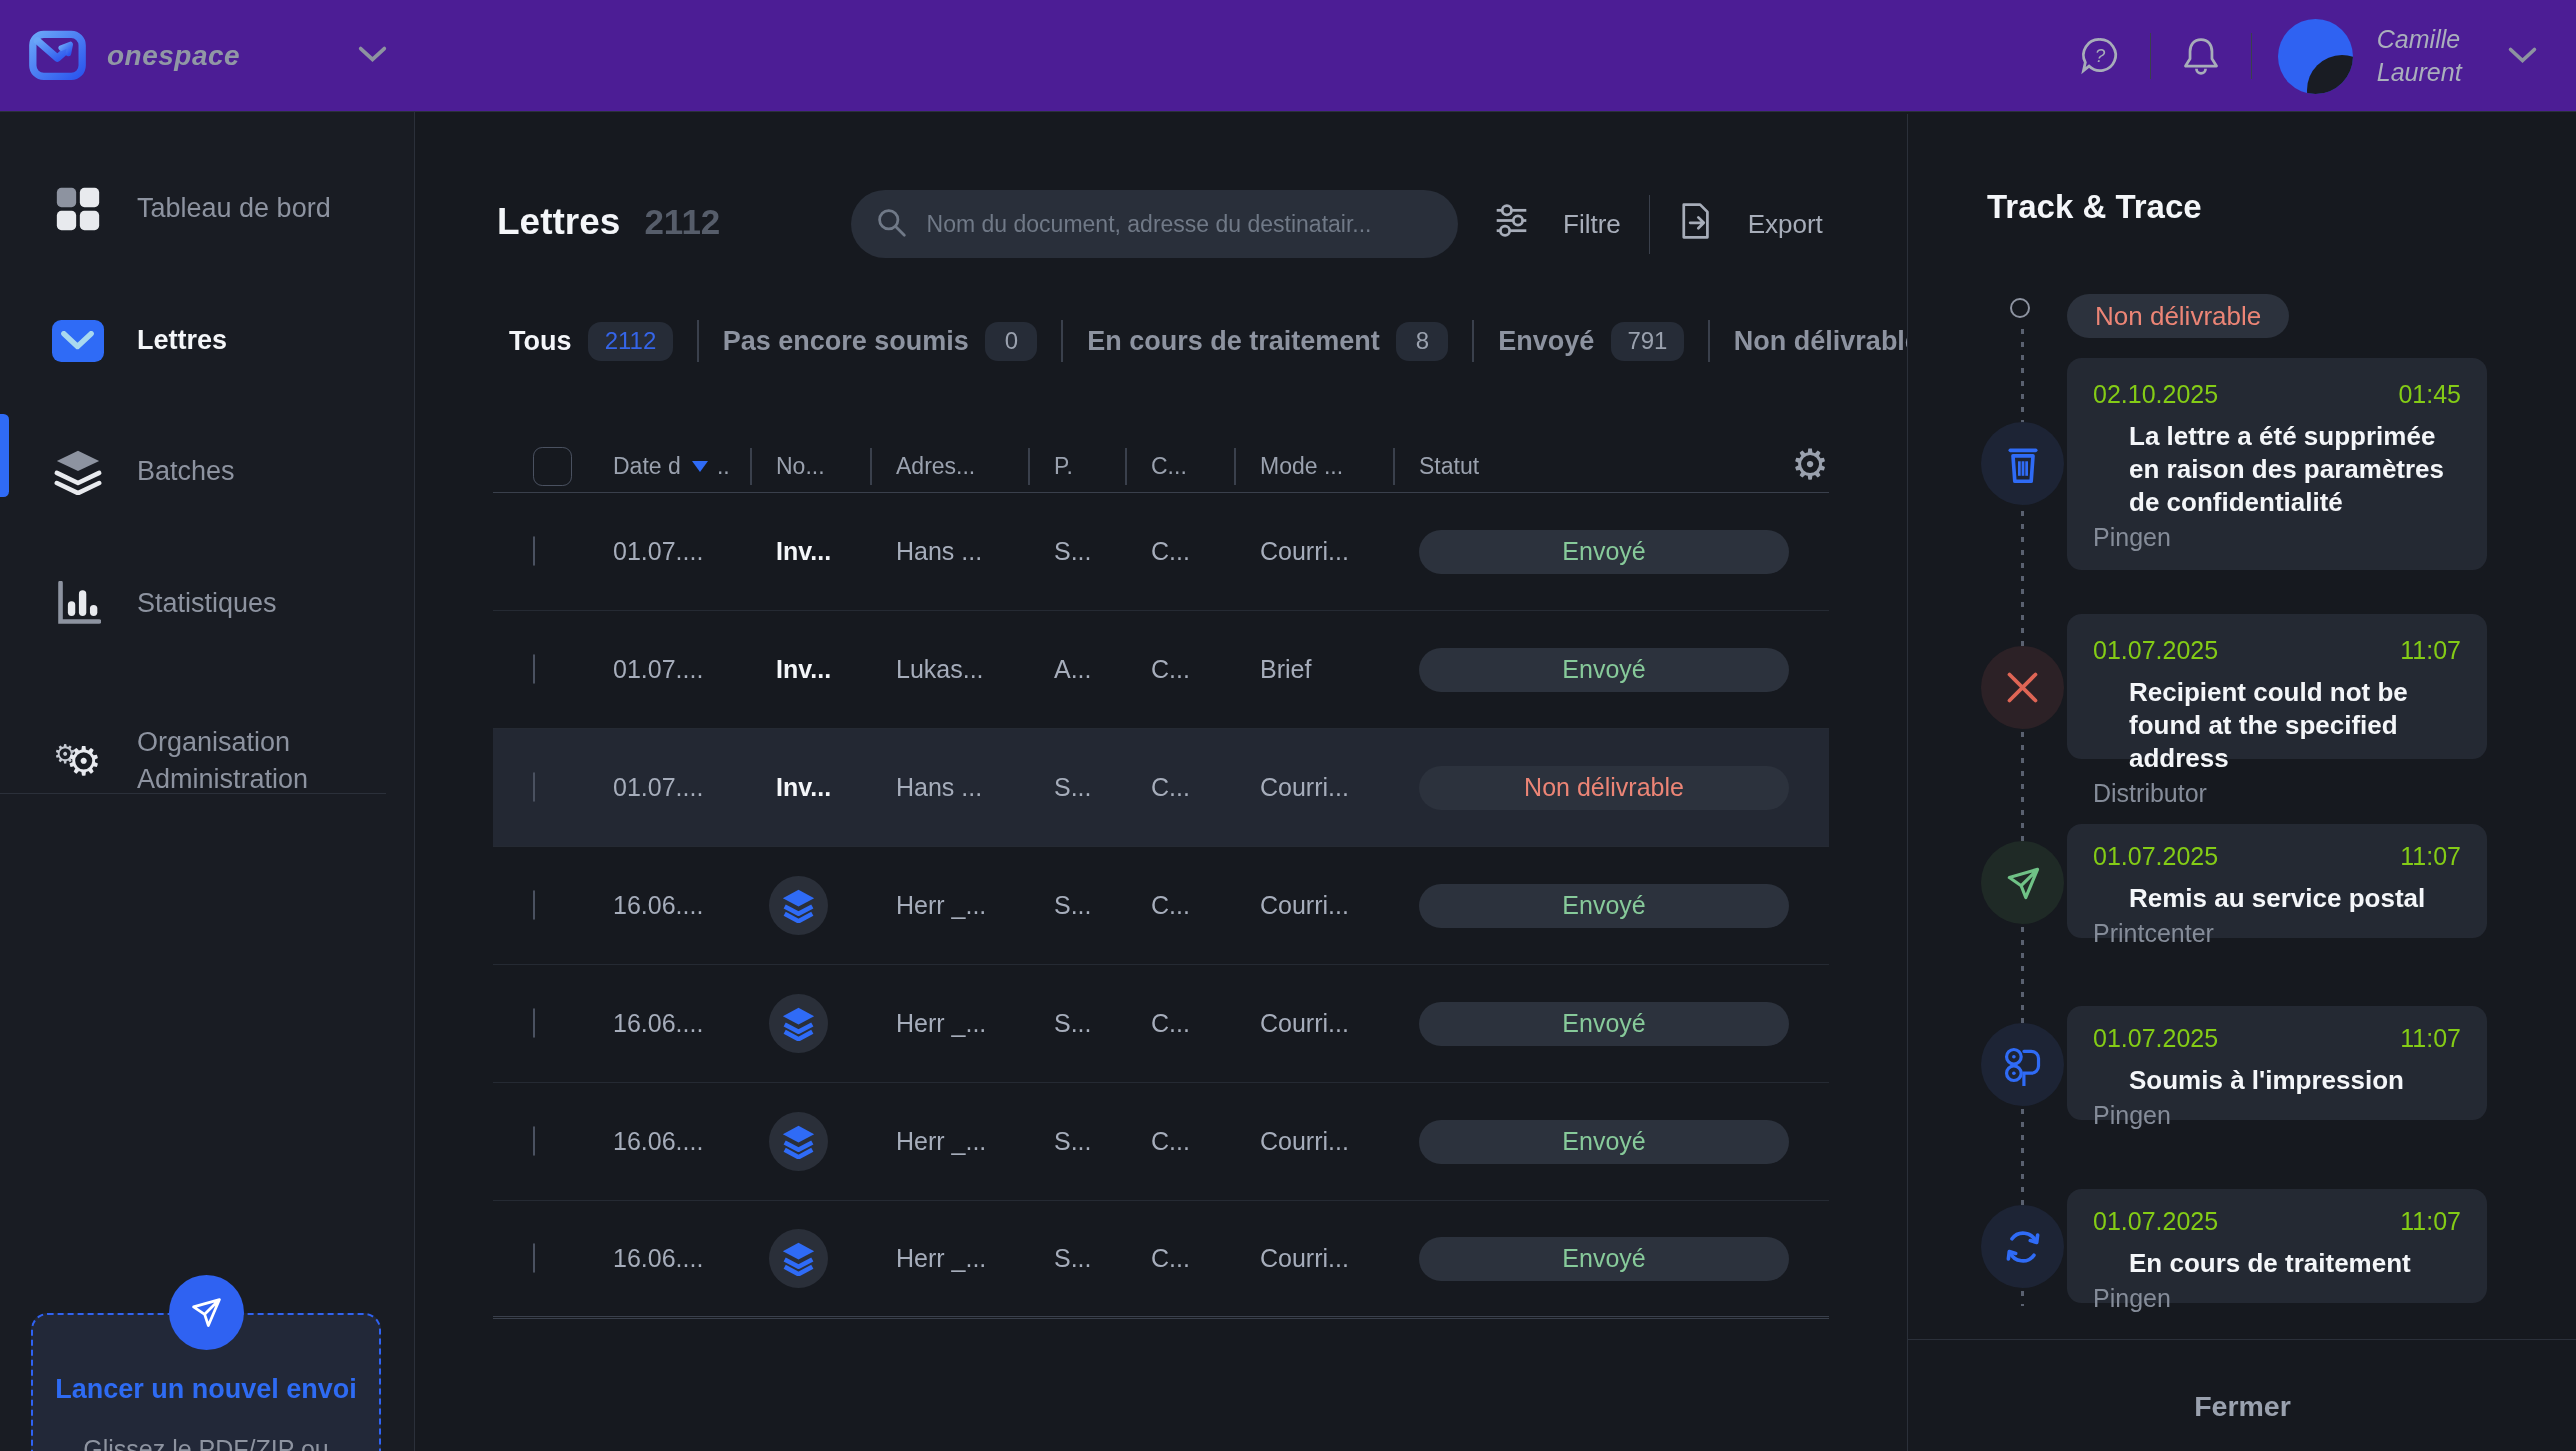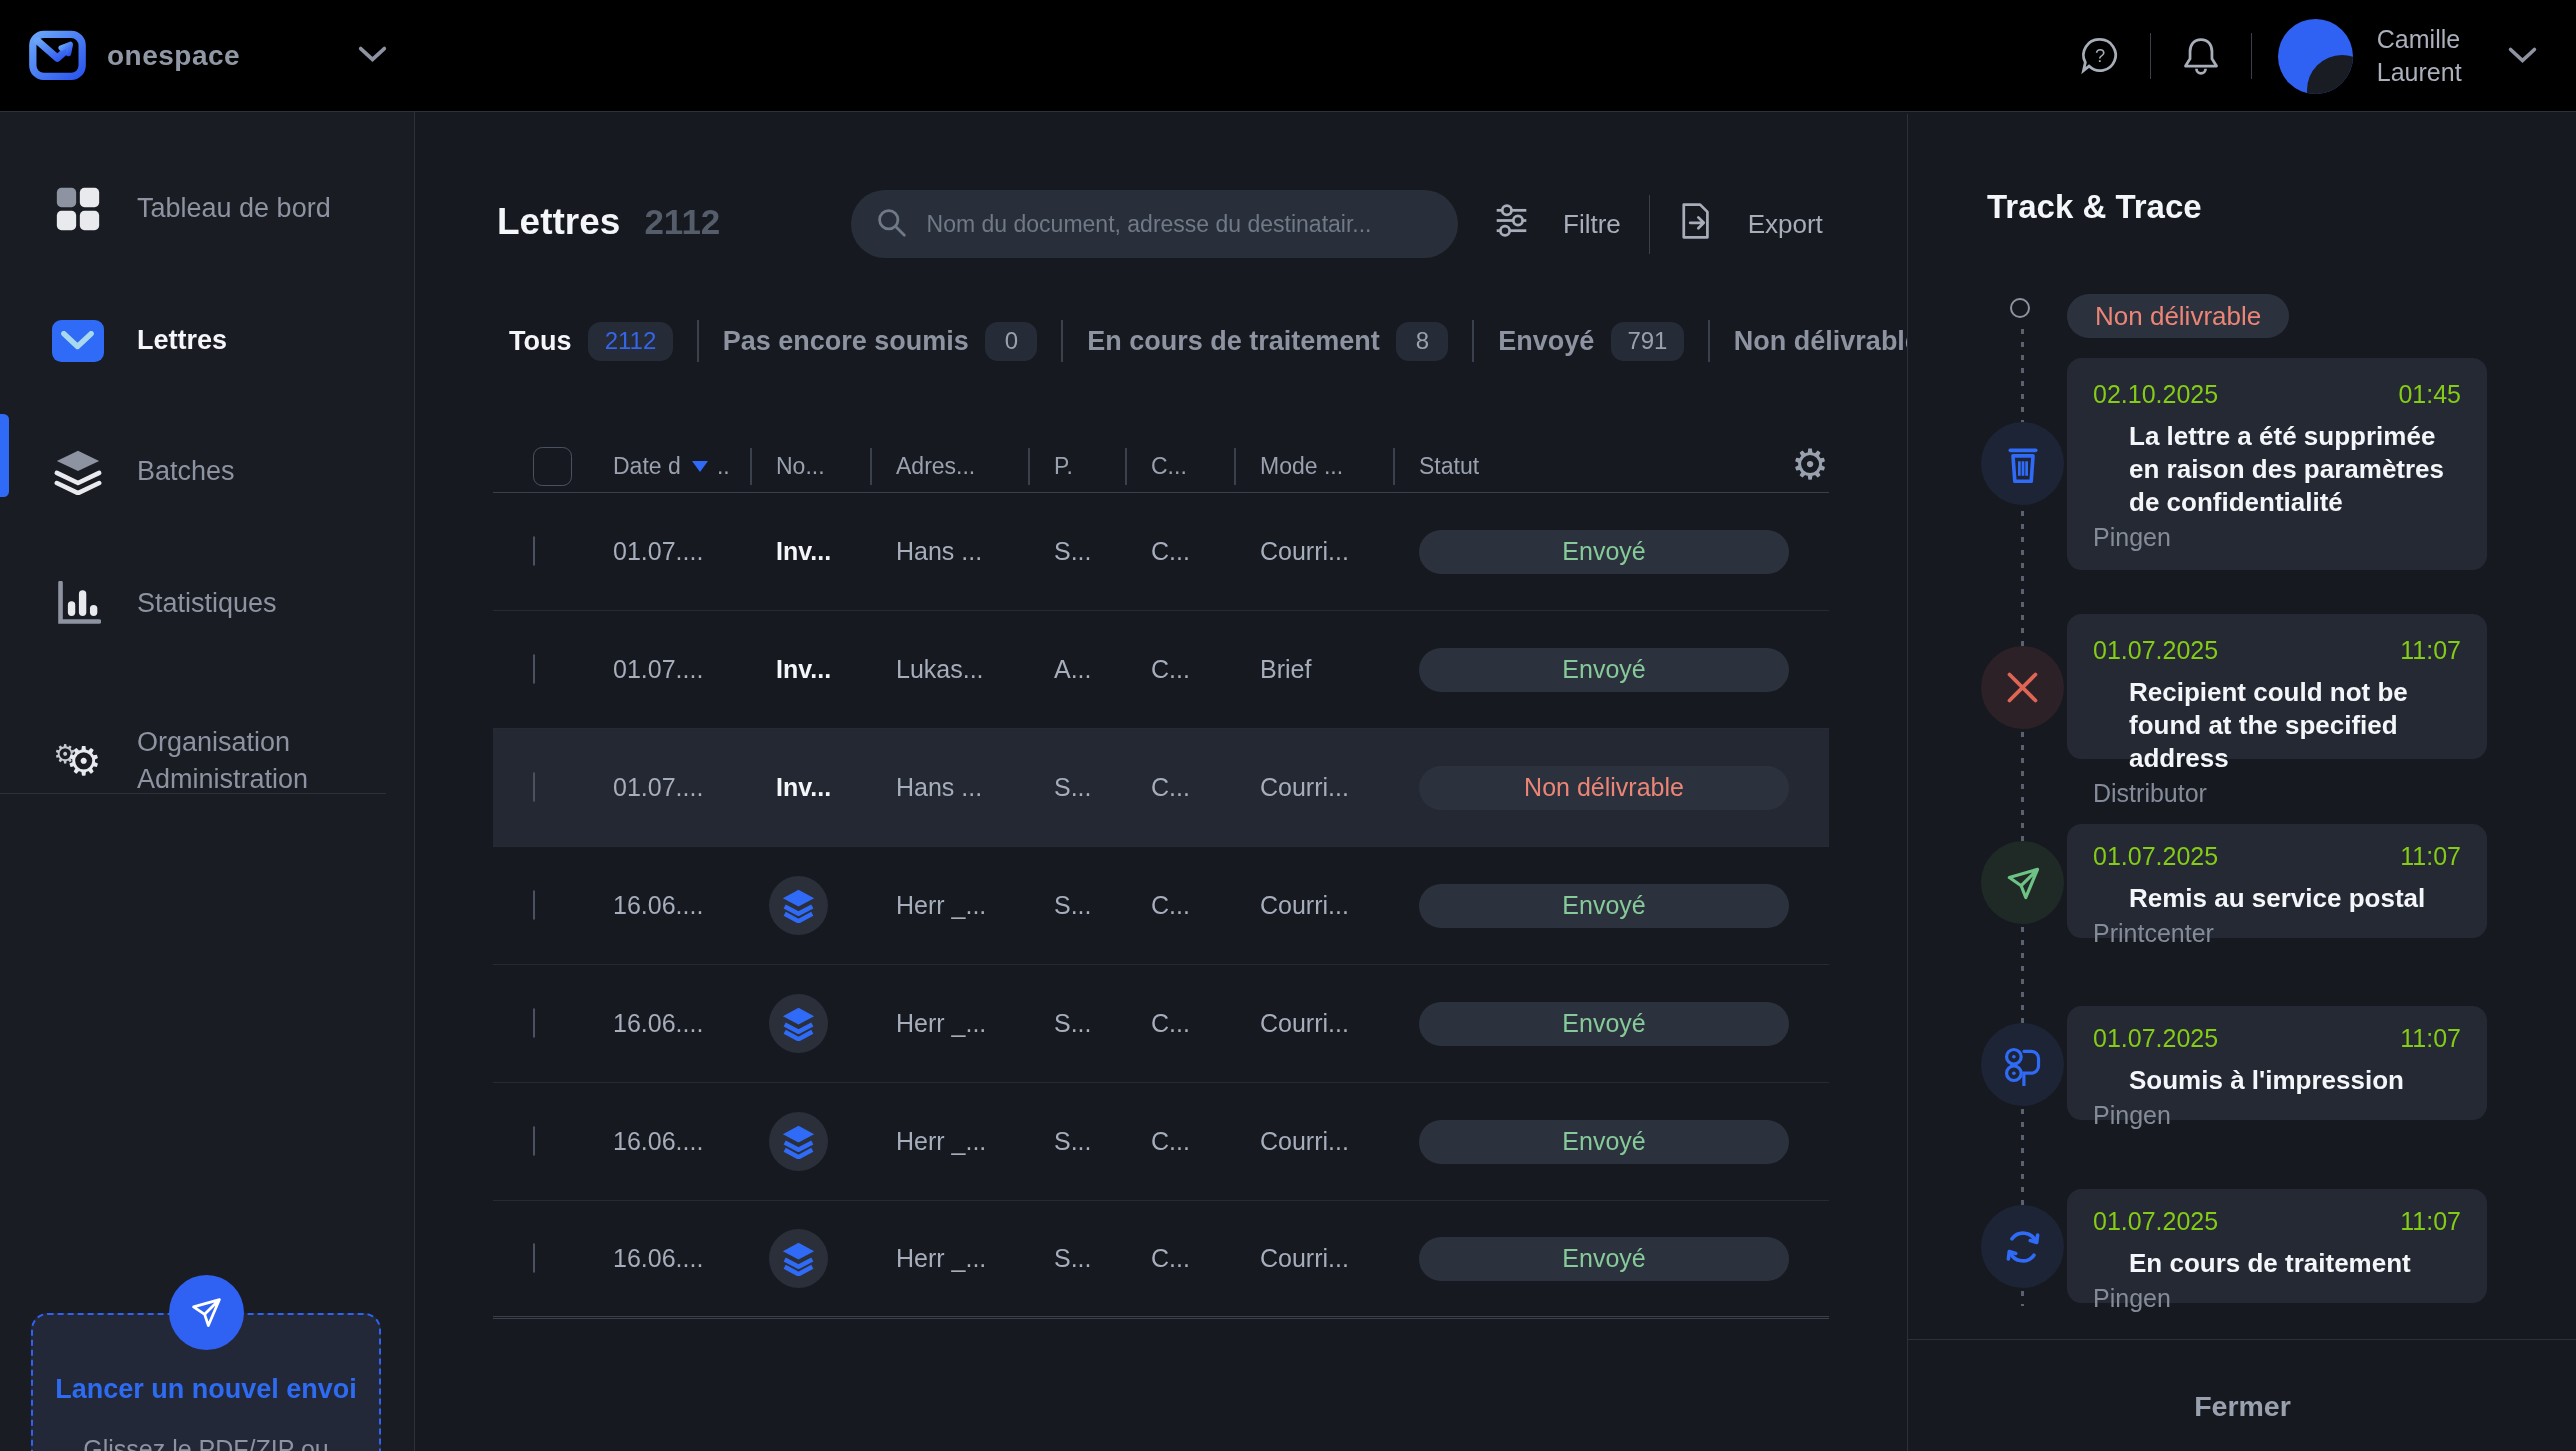--- a/index.html
+++ b/index.html
@@ -3,21 +3,21 @@
 <meta charset="utf-8">
 <style>
   html,body{margin:0;padding:0;background:#0f1116;}
   *{box-sizing:border-box;}
   .app{
     position:relative;width:2576px;height:1452px;overflow:hidden;
     background:#16191f;font-family:"Liberation Sans",sans-serif;
     color:#e8eaef;
   }
   
-  .header{position:absolute;left:0;top:0;width:2576px;height:112px;background:#000000;border-bottom:1.8px solid #2b303a;}
+  .header{position:absolute;left:0;top:0;width:2576px;height:112px;background:#4c1d95;border-bottom:1.8px solid #2b303a;font-style:italic;}
   .logo{position:absolute;left:28px;top:28px;display:flex;align-items:center;gap:20px;}
   .logo-name{font-size:28px;font-weight:bold;color:#9198a5;letter-spacing:0.5px;}
   .logo-chevron{position:absolute;left:357px;top:44px;}
   .hdr-right{position:absolute;right:37px;top:0;height:112px;display:flex;align-items:center;gap:26px;}
   .hdr-divider{width:0.9px;height:46px;background:#3a404c;}
   .icon-btn{width:48px;height:48px;display:flex;align-items:center;justify-content:center;cursor:pointer;}
   .avatar{position:relative;width:75px;height:75px;border-radius:50%;background:#2f62f2;overflow:hidden;}
   .avatar::after{content:"";position:absolute;right:-24px;bottom:-31px;width:70px;height:70px;border-radius:50%;background:#191c23;}
   .user-name{font-size:25px;line-height:33px;color:#aab0bc;}
   

